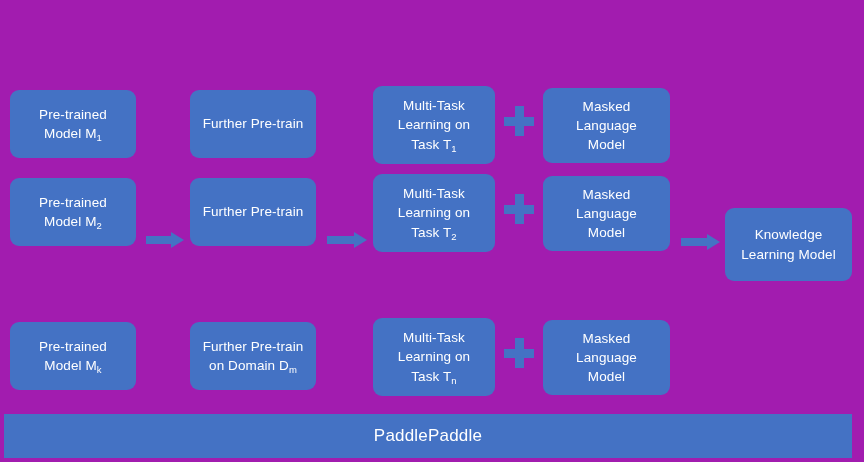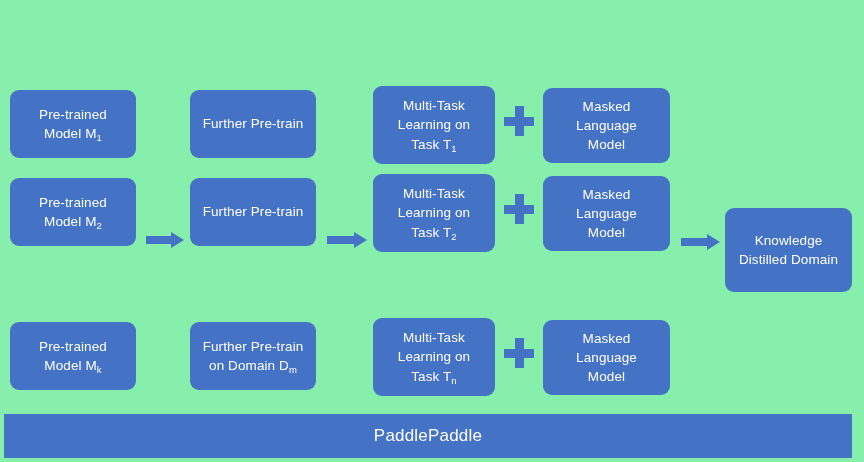--- a/index.html
+++ b/index.html
@@ -1,21 +1,21 @@
 <!DOCTYPE html>
 <html><head>
 <meta charset="utf-8">
 <style>
   html,body{margin:0;padding:0;background:#000;}
   body{
     width:864px;height:462px;overflow:hidden;
     font-family:"Liberation Sans","DejaVu Sans",sans-serif;
     position:relative;
   }
-  #stage{position:absolute;left:0;top:0;width:864px;height:462px;background:#86efac;}
+  #stage{position:absolute;left:0;top:0;width:864px;height:462px;background:#a21caf;}
 
   .box{
     position:absolute;
     background:#4472C4;
     border-radius:9px;
     color:#ffffff;
     display:flex;align-items:center;justify-content:center;
     text-align:center;
     font-size:13.5px;
     line-height:1.42;
@@ -137,24 +137,24 @@
       <span class="txt">Language</span>
       <span class="txt">Model</span>
     </span>
   </div>
 
   <div class="arrow" style="left:681px;top:234px;width:39px;">
     <span class="shaft" style="width:26px;"></span>
     <span class="head"></span>
   </div>
 
-  <div class="box" style="left:725px;top:208px;width:127px;height:84px;">
+  <div class="box" style="left:725px;top:208px;width:127px;height:73px;">
     <span>
       <span class="txt">Knowledge</span>
-      <span class="txt">Distilled Domain</span>
+      <span class="txt">Learning Model</span>
     </span>
   </div>
 
   <div class="box" style="left:10px;top:322px;width:126px;height:68px;">
     <span>
       <span class="txt">Pre-trained</span>
       <span class="txt"><span>Model M</span><sub>k</sub></span>
     </span>
   </div>
 

